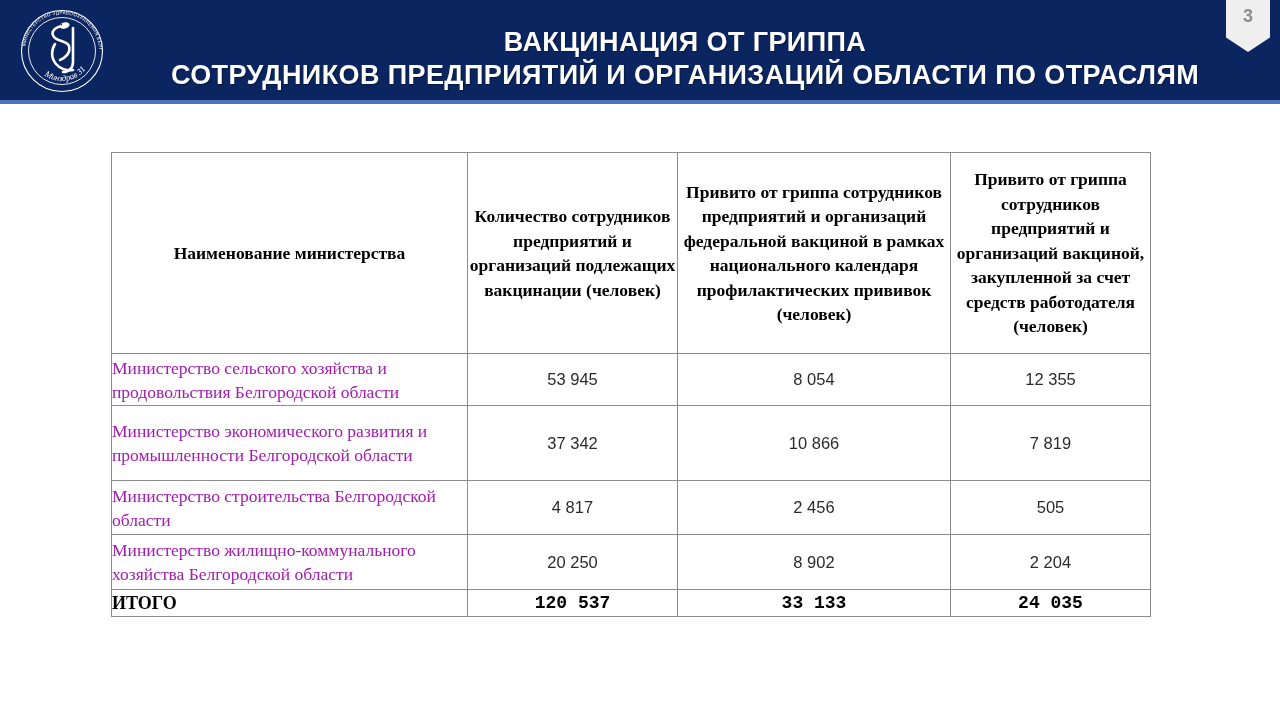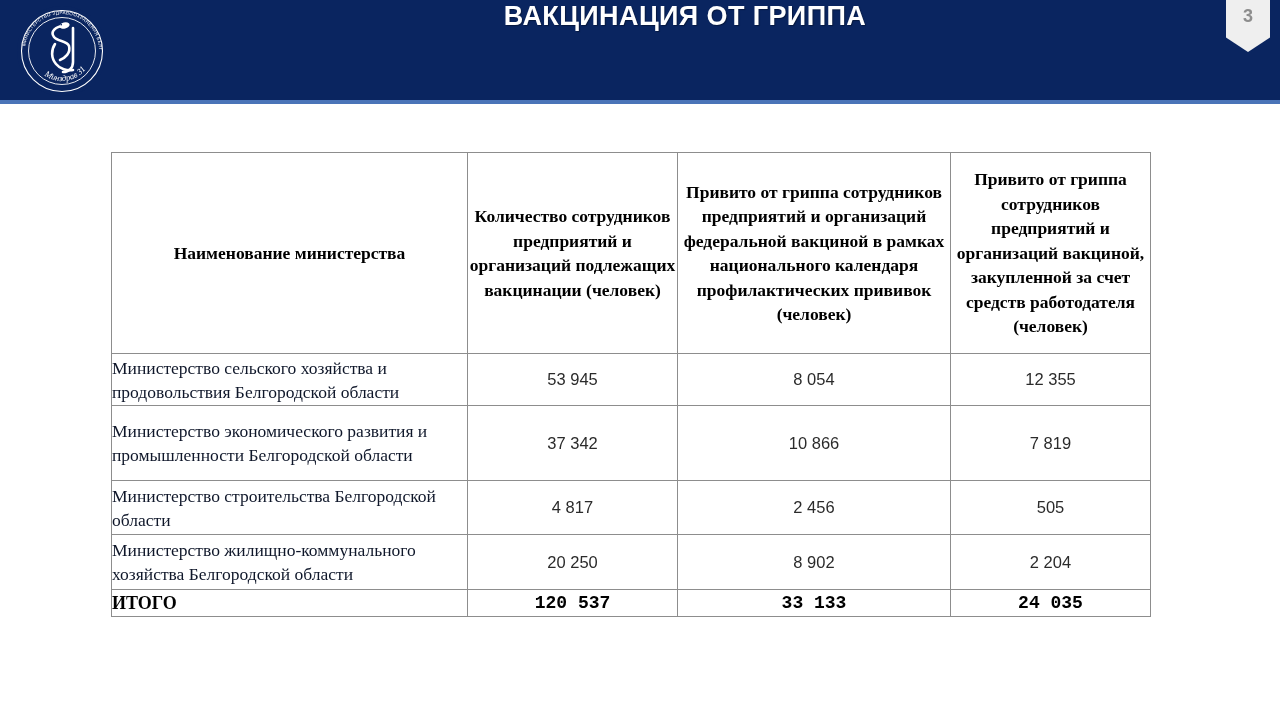--- a/index.html
+++ b/index.html
@@ -41,21 +41,21 @@
   #logo-wrap {
     position: absolute;
     left: 15px; top: 4px;
     width: 94px; height: 94px;
   }
   #logo-wrap svg { display: block; }
 
   
   #title-block {
     position: absolute;
-    left: 150px; top: 0;
+    left: 150px; top: 26px;
     width: 1070px;
     text-align: center;
     font-family: "Liberation Sans", "DejaVu Sans", sans-serif;
     color: #ffffff;
   }
   .title-line {
     font-weight: bold;
     letter-spacing: 0.4px;
     text-shadow: 1px 1px 1px rgba(0,0,0,0.35);
     white-space: nowrap;
@@ -112,21 +112,21 @@
     vertical-align: top;
     padding-top: 8px;
   }
   thead th.col-total  { vertical-align: top; padding-top: 8px; }
   thead th.col-fed    { vertical-align: middle; }
   thead th.col-emp    { vertical-align: middle; }
 
   tbody td {
     font-family: "Liberation Serif", "DejaVu Serif", serif;
     font-size: 17.5px;
-    color: #0f172a;
+    color: #a21caf;
   }
   td.name-cell {
     text-align: left;
     padding: 6px 4px 6px 5px;
     line-height: 24px;
     font-size: 17.5px;
   }
   td.num-cell {
     text-align: center;
     font-family: "Liberation Sans", "DejaVu Sans", sans-serif;
@@ -186,20 +186,21 @@
           <circle cx="46.2" cy="20.6" r="0.85" fill="#0a2560"></circle>
         </g>
         <text font-family="'Liberation Serif', serif" font-size="8.6" font-style="italic" fill="#ffffff">
           <textPath href="#ringBot" startOffset="30%">Минздрав 31</textPath>
         </text>
       </svg>
     </div>
 
     <div id="title-block">
       <div id="title-line-1" class="title-line">ВАКЦИНАЦИЯ ОТ ГРИППА</div>
+      <div id="title-line-2" class="title-line">СОТРУДНИКОВ ПРЕДПРИЯТИЙ И ОРГАНИЗАЦИЙ ОБЛАСТИ ПО ОТРАСЛЯМ</div>
     </div>
 
     <div id="page-badge">
       <span>3</span>
     </div>
 
     <div id="header-underline"></div>
   </div>
 
   <table id="data-table">

